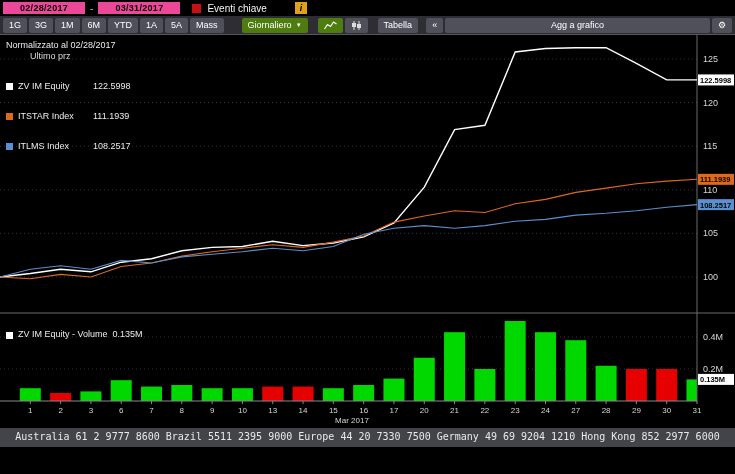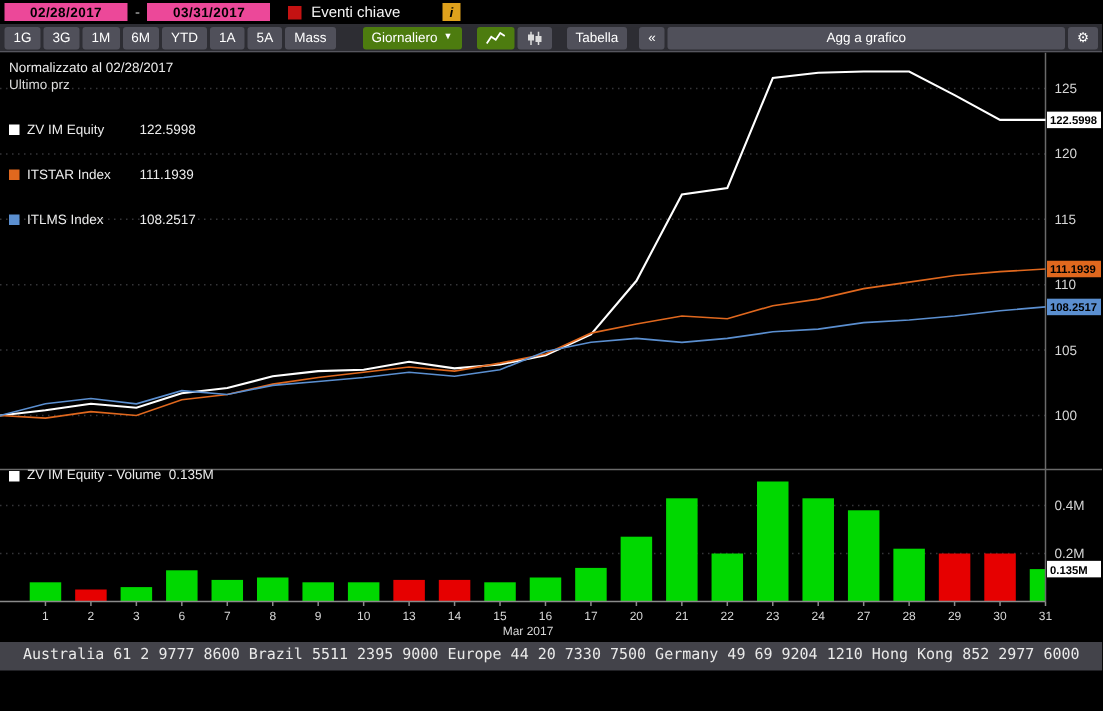--- a/index.html
+++ b/index.html
@@ -20,25 +20,25 @@
   .tbtn.blue{background:#4d7c0f}
   .tbtn.grow{flex:1}
   .caret{font-size:6px;line-height:1}
   .sp{display:inline-block;width:14px;height:1px}
 
   
   .chart-area{position:absolute;top:35px;left:0;width:735px;height:393px;background:#000}
   #chart-svg{display:block}
   svg text{font-family:"Liberation Sans",sans-serif}
   .legend{position:absolute;top:5px;left:6px;font-size:9px;color:#ececec;line-height:11px}
-  .lg-sub{color:#dcdcdc}
+  .lg-sub{margin-left:24px;color:#dcdcdc}
   .lg-row{display:flex;align-items:center;gap:5px;margin-top:19px;cursor:pointer}
   .sw{width:7px;height:7px;flex:0 0 auto;display:inline-block}
   .lg-name{width:70px}
-  .vol-legend{position:absolute;top:276px;left:6px;display:flex;align-items:flex-end;gap:5px;font-size:9px;color:#ececec}
+  .vol-legend{position:absolute;top:294px;left:6px;display:flex;align-items:flex-end;gap:5px;font-size:9px;color:#ececec}
 
   
   .footer{position:absolute;top:428px;left:0;width:100%;height:46px;background:#000}
   .fstrip{background:#43434a;padding:4px 6px 5px;box-sizing:border-box}
   .fline{font-family:"DejaVu Sans Mono",monospace;font-size:10px;color:#e9e9e9;white-space:pre;line-height:10px}
   .fline1{text-align:center}
   .fline2{display:flex;justify-content:space-between}
 </style>
 </head>
 <body>

